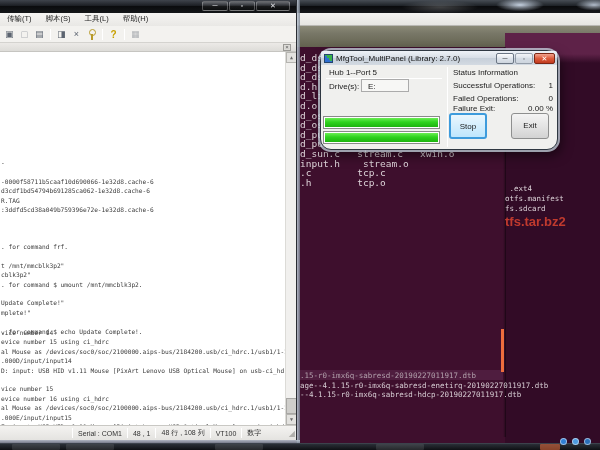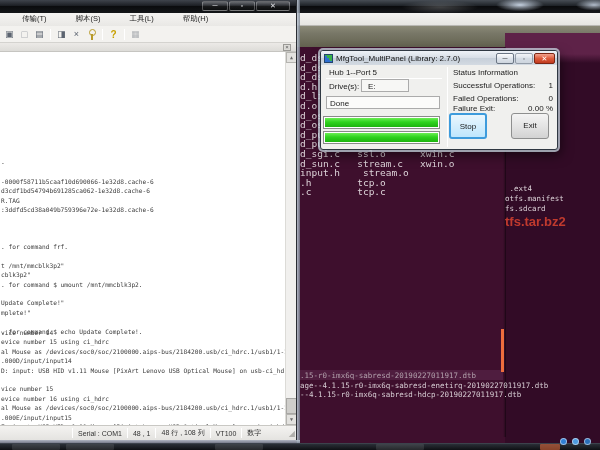--- a/index.html
+++ b/index.html
@@ -45,21 +45,21 @@
   
   .crt{left:0;top:0;width:300px;height:444px}
   .crt-title{left:0;top:0;width:300px;height:13px;
     background:linear-gradient(#3f444c 0%,#1b1e23 45%,#0b0c0e 50%,#141619 100%);
     border-right:1px solid #05060a}
   .cap-btn{position:absolute;top:1px;height:10px;border:1px solid rgba(255,255,255,.28);border-radius:2px;
     background:linear-gradient(rgba(255,255,255,.25),rgba(255,255,255,.06) 50%,rgba(0,0,0,.25));
     color:#e4e6ea;font-size:7px;line-height:8px;text-align:center}
   .cap-min{left:202px;width:26px}.cap-max{left:229px;width:26px}.cap-close{left:256px;width:34px}
   .crt-menubar{left:0;top:13px;width:296px;height:13px;background:linear-gradient(#f5f4f2,#e9e8e5);font-size:7.5px;color:#222}
-  .li-menu{display:inline-block;padding:1px 7px 0 22px;height:13px}
+  .li-menu{display:inline-block;padding:1px 7px 0 7px;height:13px}
   .crt-toolbar{left:0;top:26px;width:296px;height:17px;background:#f3f2ef;border-bottom:1px solid #d4d3cf;display:flex;align-items:center;padding-left:2px}
   .tb-ic{width:13px;height:13px;margin:0 1px;display:inline-flex;align-items:center;justify-content:center;font-size:9px;color:#5c6470}
   .tb-sep{width:1px;height:11px;background:#c9c8c4;border-right:1px solid #fff;margin:0 3px}
   .tb-dim{opacity:.45}
   .key-ic{position:relative;width:5px;height:11px}
   .key-ic::before{content:"";position:absolute;left:0;top:0;width:5px;height:5px;border:1.5px solid #b89a2a;border-radius:50%}
   .key-ic::after{content:"";position:absolute;left:2px;top:5px;width:1.5px;height:6px;background:#b89a2a}
   .help-ic{color:#c8a000;font-weight:bold;font-size:10px}
   .crt-tabbar{left:0;top:43px;width:296px;height:9px;background:linear-gradient(#eceae7,#dddcd8);border-bottom:1px solid #c6c5c1}
   .tab-close{position:absolute;right:5px;top:1px;width:8px;height:7px;border:1px solid #9a9995;background:#dcdbd7;color:#555;
@@ -78,21 +78,21 @@
     font-size:7px;color:#333;display:flex;align-items:center}
   .st-cell{padding:0 5px;white-space:nowrap}
   .st-sep{width:1px;height:10px;background:#c3c2be;border-right:1px solid #fff}
   .st-spacer{width:72px}
   .st-grip{margin-left:auto;color:#b0afab;font-size:8px;padding-right:1px}
   .crt-rborder{left:296px;top:0;width:4px;height:444px;
     background:linear-gradient(90deg,rgba(190,200,212,.9),rgba(120,130,145,.8));border-left:1px solid #2a2d33}
   .crt-bborder{left:0;top:440px;width:300px;height:4px;background:linear-gradient(rgba(190,200,212,.9),rgba(110,120,135,.85))}
 
   
-  .mfg{left:320px;top:50px;width:238px;height:100px;border-radius:3px;
+  .mfg{left:320px;top:50px;width:238px;height:100px;border-radius:11px;
     border:1px solid #2f3842;box-shadow:0 0 0 2px rgba(200,212,224,.75),3px 5px 12px rgba(0,0,0,.55);
     background:#f0f0ee;font-size:8px;color:#1a1a1a}
   .mfg-title{position:absolute;left:0;top:0;right:0;height:14px;border-radius:2px 2px 0 0;
     background:linear-gradient(#eef2f7 0%,#d7dee6 48%,#c6cfd9 52%,#d3dae2 100%);
     display:flex;align-items:center;padding-left:3px;font-size:8px;color:#111}
   .mfg-ico{width:9px;height:9px;margin-right:3px;background:
     linear-gradient(45deg,#2f6fd0 50%,#37b34a 50%);border:1px solid #24456e}
   .mfg-btn{position:absolute;top:2px;height:11px;border:1px solid #6b7684;border-radius:2px;
     font-size:7px;line-height:9px;text-align:center;color:#333;
     background:linear-gradient(#fdfdfd,#dfe5ec 50%,#cdd5de)}
@@ -140,25 +140,24 @@
       <div class="li-ls">d_ds</div>
       <div class="li-ls">d_ds</div>
       <div class="li-ls">d_ds</div>
       <div class="li-ls">d.h</div>
       <div class="li-ls">d_li</div>
       <div class="li-ls">d.o</div>
       <div class="li-ls">d_os</div>
       <div class="li-ls">d_os</div>
       <div class="li-ls">d_pu</div>
       <div class="li-ls">d_pulse.c ssl.h      xproto.h</div>
-      <div class="li-ls">d_sgi.c   ssl.o      xwin.c</div>
       <div class="li-ls">d_sun.c   stream.c   xwin.o</div>
       <div class="li-ls">input.h    stream.o</div>
+      <div class="li-ls">.c        tcp.c</div>
       <div class="li-ls">.h        tcp.o</div>
-      <div class="li-ls">.c        tcp.c</div>
     </div>
   <div class="abs ls-block ls-right">
       <div class="li-ls"> .ext4</div>
       <div class="li-ls">otfs.manifest</div>
       <div class="li-ls">fs.sdcard</div>
     </div>
   <div class="abs ls-red">tfs.tar.bz2</div>
 
   <div class="abs hl-band"></div>
   <div class="abs ls-block ls-dtb">
@@ -260,21 +259,20 @@
       <span>MfgTool_MultiPanel (Library: 2.7.0)</span>
       <div class="mfg-btn mb-min">─</div>
       <div class="mfg-btn mb-max">▫</div>
       <div class="mfg-btn mb-close">✕</div>
     </div>
     <div class="mfg-body">
       <div class="hub-label">Hub 1--Port 5</div>
       <div class="hub-line"></div>
       <div class="drv-label">Drive(s):</div>
       <div class="drv-field">E:</div>
-      <div class="done-box">Done</div>
       <div class="pbar pb1">
           <div class="pfill"></div>
         </div>
       <div class="pbar pb2">
           <div class="pfill"></div>
         </div>
       <div class="vsep"></div>
       <div class="si-head">Status Information</div>
       <div class="si-row si-r1">
         <span>Successful Operations:</span>

